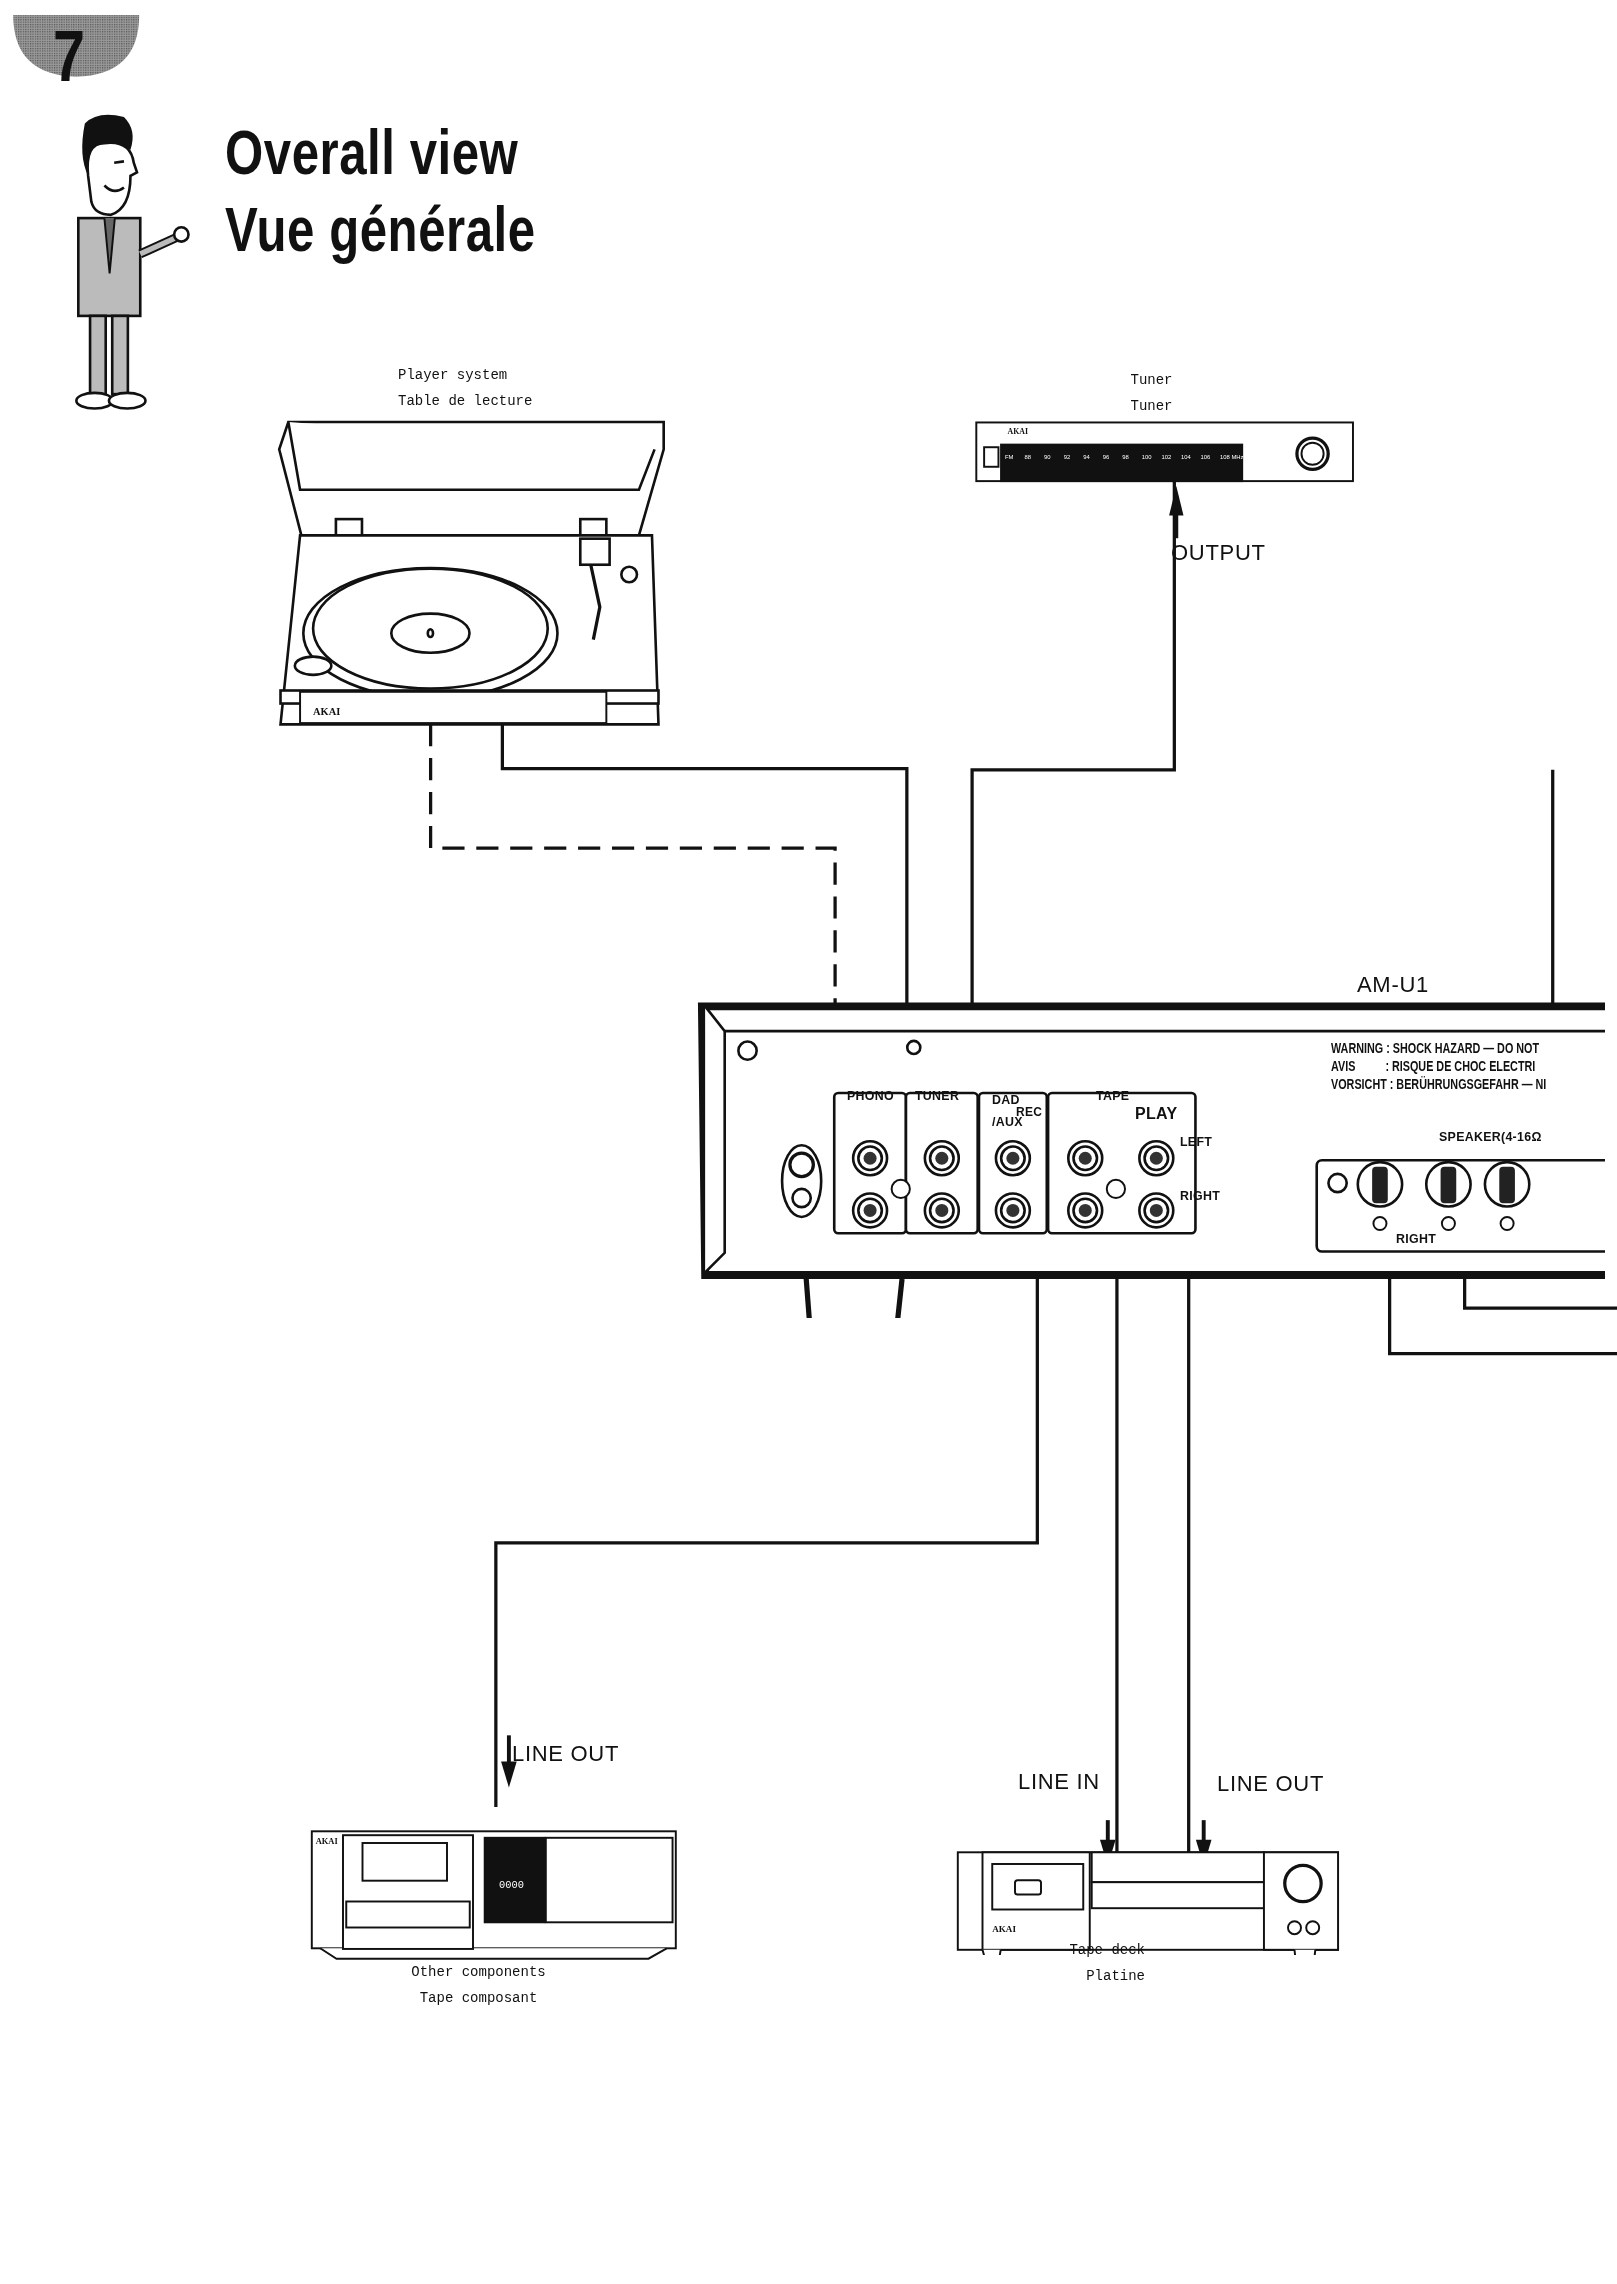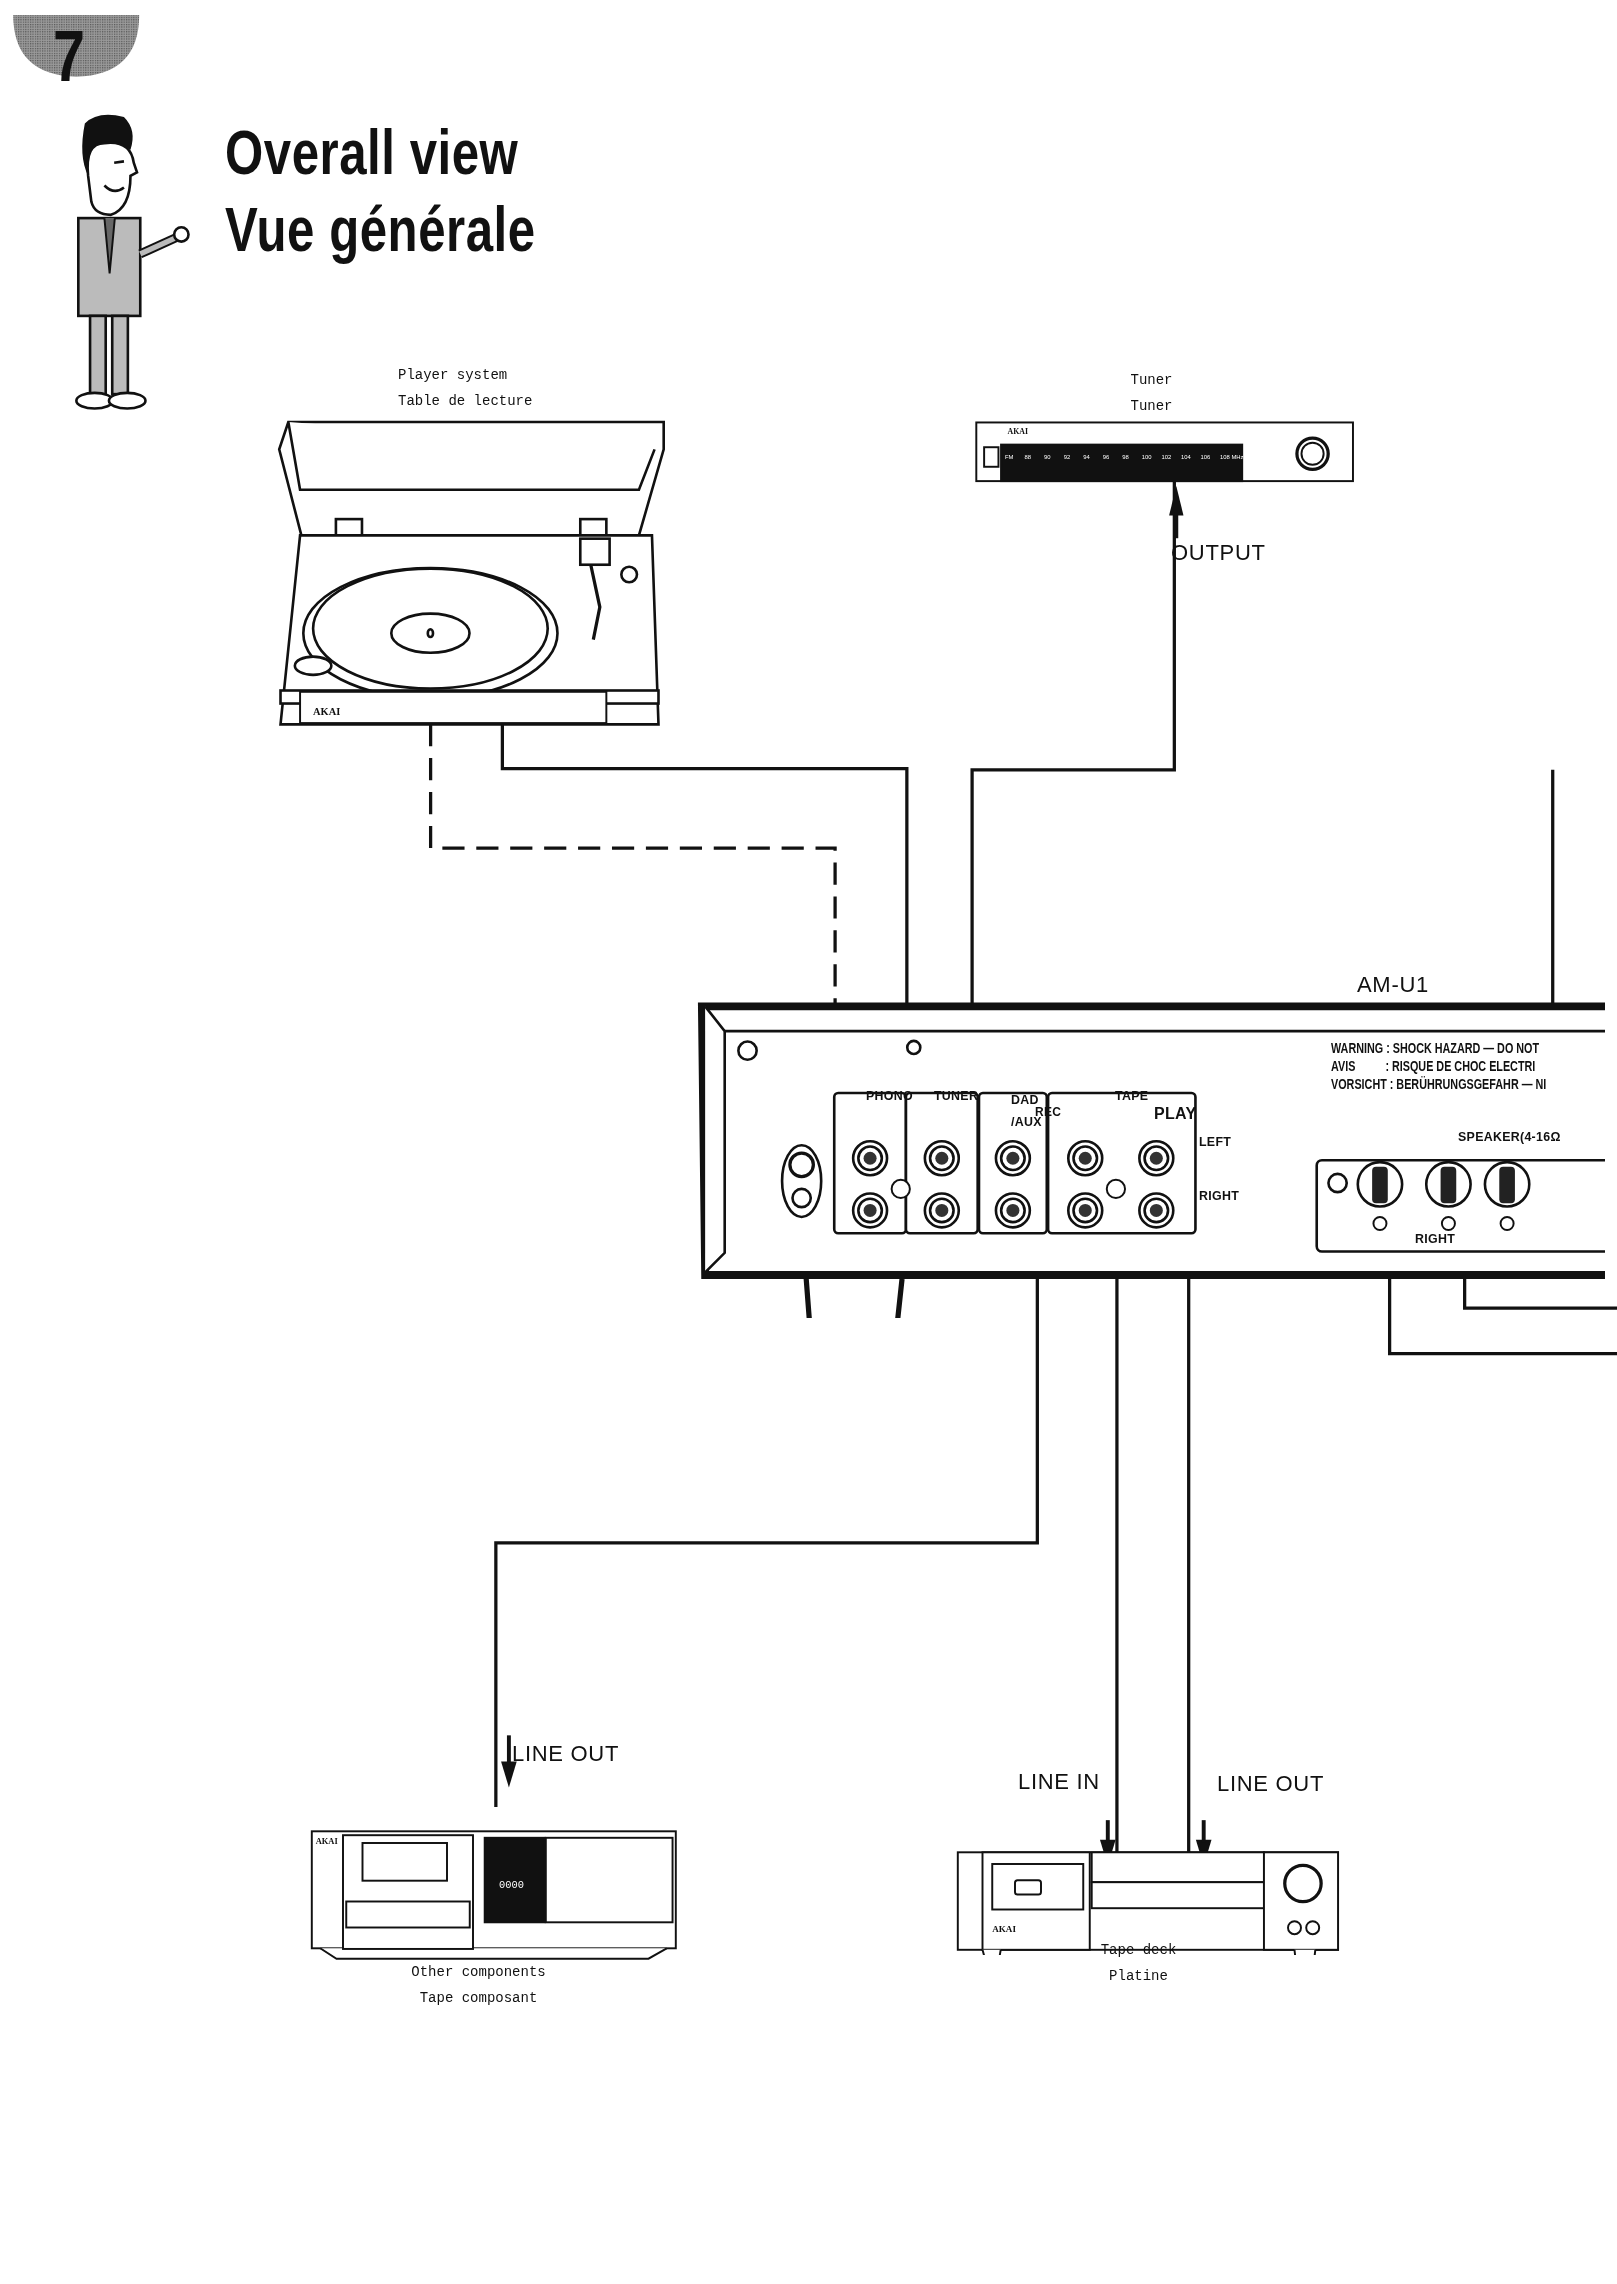--- a/index.html
+++ b/index.html
@@ -3,21 +3,21 @@
 <meta charset="utf-8">
 <style>
   html,body{margin:0;padding:0;background:#fff;}
   body{width:1618px;height:2284px;position:relative;overflow:hidden;font-family:"Liberation Sans",sans-serif;color:#111;}
   .abs{position:absolute;}
   .section-badge{left:0;top:0;width:150px;height:78px;}
   .section-num{left:53px;top:19.6px;font:bold 72px "Liberation Sans",sans-serif;line-height:1;color:#111;transform:scaleX(0.8);transform-origin:left top;}
   .title{left:225px;top:114px;font:bold 63px "Liberation Sans",sans-serif;line-height:77px;transform:scaleX(0.78);transform-origin:left top;letter-spacing:0.7px;}
   .lbl{font-size:14px;line-height:26px;text-align:center;white-space:nowrap;font-family:Liberation Mono, monospace;}
   .lbl-caps{font-size:22px;letter-spacing:0.7px;white-space:nowrap;}
-  .small-caps{font:bold 12.4px "Liberation Sans",sans-serif;letter-spacing:0.3px;white-space:nowrap;margin-left:19px;}
+  .small-caps{font:bold 12.4px "Liberation Sans",sans-serif;letter-spacing:0.3px;white-space:nowrap;}
   .warn{font:bold 14.4px "Liberation Sans",sans-serif;line-height:18px;white-space:pre;transform:scaleX(0.75);transform-origin:left top;}
   svg{position:absolute;left:0;top:0;}
 </style>
 </head>
 <body>
 
 <svg class="section-badge" width="150" height="85" viewBox="0 0 230 130">
   <defs>
     <pattern id="dots" width="4" height="4" patternUnits="userSpaceOnUse">
       <rect width="4" height="4" fill="#9a9a9a"></rect>
@@ -280,17 +280,17 @@
     <rect x="208" y="2" width="265" height="46"></rect>
     <rect x="208" y="48" width="265" height="40"></rect>
     <rect x="473" y="2" width="114" height="150"></rect>
     <circle cx="533" cy="50" r="28" stroke-width="5"></circle>
     <circle cx="520" cy="118" r="10"></circle>
     <circle cx="548" cy="118" r="10"></circle>
     <path d="M40,152 L45,170 L65,170 L68,152 M520,152 L522,170 L550,170 L552,152"></path>
   </g>
   <text x="55" y="125" font-family="Liberation Serif, serif" font-size="14" font-weight="bold" fill="#111">AKAI</text>
 </svg>
-<div class="abs lbl" style="left:1096px;top:1937px;width:85px;text-align:center;">
+<div class="abs lbl" style="left:1060px;top:1937px;width:85px;text-align:right;">
   <div>Tape deck</div>
   <div>Platine</div>
 </div>
 
 
 </body></html>

